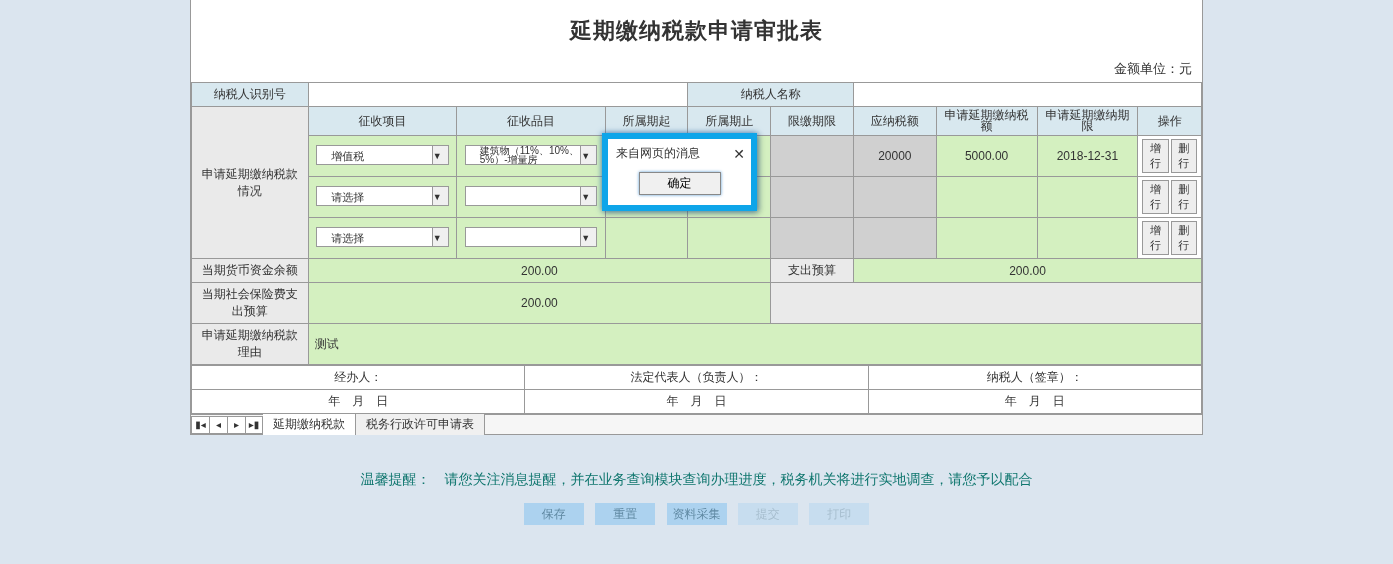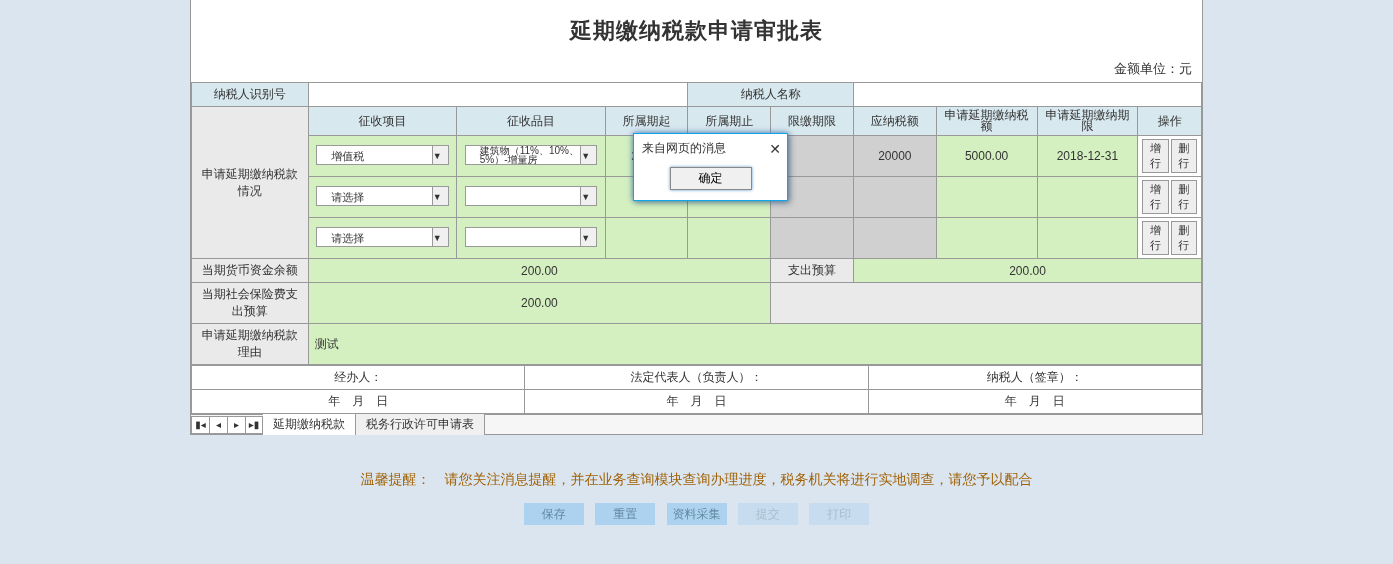--- a/index.html
+++ b/index.html
@@ -116,21 +116,21 @@
       padding: 2px 10px;
       font-size: 12px;
       background:#fff;
       cursor:pointer;
     }
     .tab.active { background:#fff; font-weight: normal; }
     .tab:not(.active) { background:#f0f0f0;}
     .hint {
       text-align:center;
       margin-top: 36px;
-      color: #a16207;
+      color: #0f766e;
       font-size: 14px;
     }
     .btn-bar {
       text-align:center;
       margin-top: 14px;
     }
     .main-btn {
       display:inline-block;
       width: 60px;
       height: 22px;
@@ -139,23 +139,23 @@
       color:#0c4a6e;
       font-size:12px;
       margin: 0 4px;
       cursor:pointer;
       opacity: 0.6;
     }
     .main-btn.dimmer { opacity: 0.25; }
     
     .dialog {
       position:absolute;
-      left: 633px; top: 133px;
+      left: 602px; top: 133px;
       width: 155px;
-      border: 1px solid #0ea5e9;
+      border: 6px solid #0ea5e9;
       box-shadow: 0 0 6px rgba(60,120,180,0.9), 2px 2px 6px rgba(0,0,0,0.3);
       background:#fff;
       z-index:100;
     }
     .dialog-head {
       display:flex;
       justify-content:space-between;
       align-items:center;
       padding: 6px 6px 4px 8px;
       font-size:12px;

